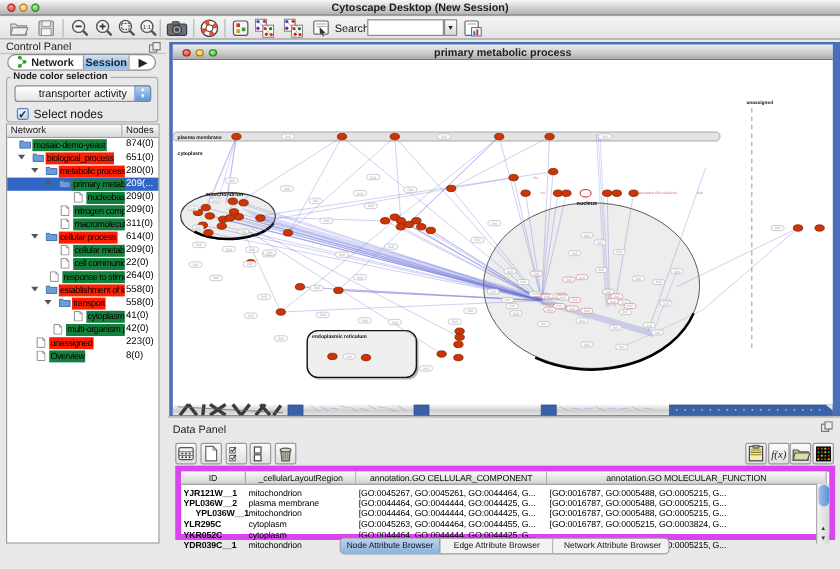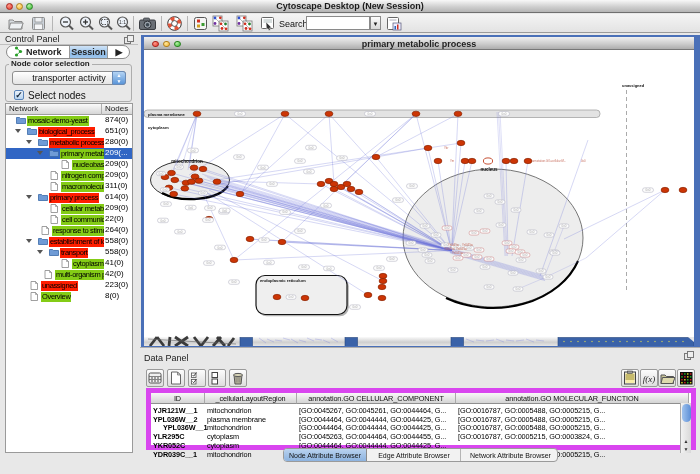--- a/index.html
+++ b/index.html
@@ -35,21 +35,21 @@
 #treehead{position:absolute;left:0;top:0;width:126px;height:11px;background:linear-gradient(#fafafa,#d6d6d6);border-bottom:1px solid #9f9f9f;font-size:8px;color:#222;}
 #treehead .c1{position:absolute;left:3px;top:0px;}
 #treehead .c2{position:absolute;left:99px;top:0px;}
 #treehead .vline{position:absolute;left:95px;top:0;width:1px;height:11px;background:#b0b0b0;}
 .trow{position:absolute;left:0;width:126px;height:11px;font-size:8px;}
 .trow .lbl{position:absolute;top:0.5px;height:10px;line-height:10.5px;padding:0 1px;color:#000;overflow:hidden;white-space:nowrap;font-size:7.5px;letter-spacing:-0.35px;}
 .trow .cnt{position:absolute;left:99px;top:0;color:#000;}
 .trow.sel{background:#3166c4;}
 .trow.sel .cnt{color:#fff;}
 .arr{position:absolute;top:3px;width:0;height:0;border-left:3.5px solid transparent;border-right:3.5px solid transparent;border-top:4.5px solid #555;}
-.gbg{background:#84cc16;}
+.gbg{background:#15803d;}
 .rbg{background:#ff1e00;}
 
 #netwin{left:141px;top:35px;width:559px;height:312px;background:#fff;}
 #nwborder{position:absolute;left:0;top:0;width:559px;height:312px;border:3px solid #4a70b8;border-left-width:3px;border-right-width:6px;border-top-width:2px;border-bottom-width:1px;}
 #nwtitle{position:absolute;left:3px;top:2px;width:550px;height:13px;background:linear-gradient(#f0f0f0,#cacaca 60%,#adadad);border-bottom:1px solid #777;}
 #nwtitle .t{position:absolute;left:0;right:0;top:1.5px;text-align:center;font-size:9px;font-weight:bold;color:#222;}
 #nwcanvas{position:absolute;left:3px;top:15px;}
 
 #datapanel{left:140px;top:347px;width:560px;height:116px;background:#e8e8e8;border-top:1px solid #aeaeae;}
 #dphead{position:absolute;left:4px;top:5px;font-size:9px;color:#222;}
@@ -262,21 +262,21 @@
               <path d="M5.5 0.5 l2 2 h-2 Z" fill="#ddd" stroke="#888" stroke-width="0.6"></path>
             </svg></span>
           <span class="lbl gbg" style="left:55px;max-width:43px">macromolecule</span>
           <span class="cnt">311(0)</span>
         </div>
         <div class="trow" style="top:88px">
           <span class="arr" style="left:20px"></span>
           <span style="position:absolute;left:32px;top:1px"><svg width="10" height="8" viewBox="0 0 10 8" style="">
               <path d="M0.5 1.5 h3 l1 1 h5 v5 h-9 Z" fill="#6f9bd6" stroke="#3a6aa8" stroke-width="0.8"></path>
             </svg></span>
-          <span class="lbl rbg" style="left:43px;max-width:55px">primary process</span>
+          <span class="lbl rbg" style="left:43px;max-width:55px">cellular process</span>
           <span class="cnt">614(0)</span>
         </div>
         <div class="trow" style="top:99px">
           <span style="position:absolute;left:44px;top:1px"><svg width="8" height="9" viewBox="0 0 8 9" style="">
               <path d="M1 0.5 h4.5 l2 2 V8.5 H1 Z" fill="#fff" stroke="#888" stroke-width="0.8"></path>
               <path d="M5.5 0.5 l2 2 h-2 Z" fill="#ddd" stroke="#888" stroke-width="0.6"></path>
             </svg></span>
           <span class="lbl gbg" style="left:55px;max-width:43px">cellular metabo</span>
           <span class="cnt">209(0)</span>
         </div>

